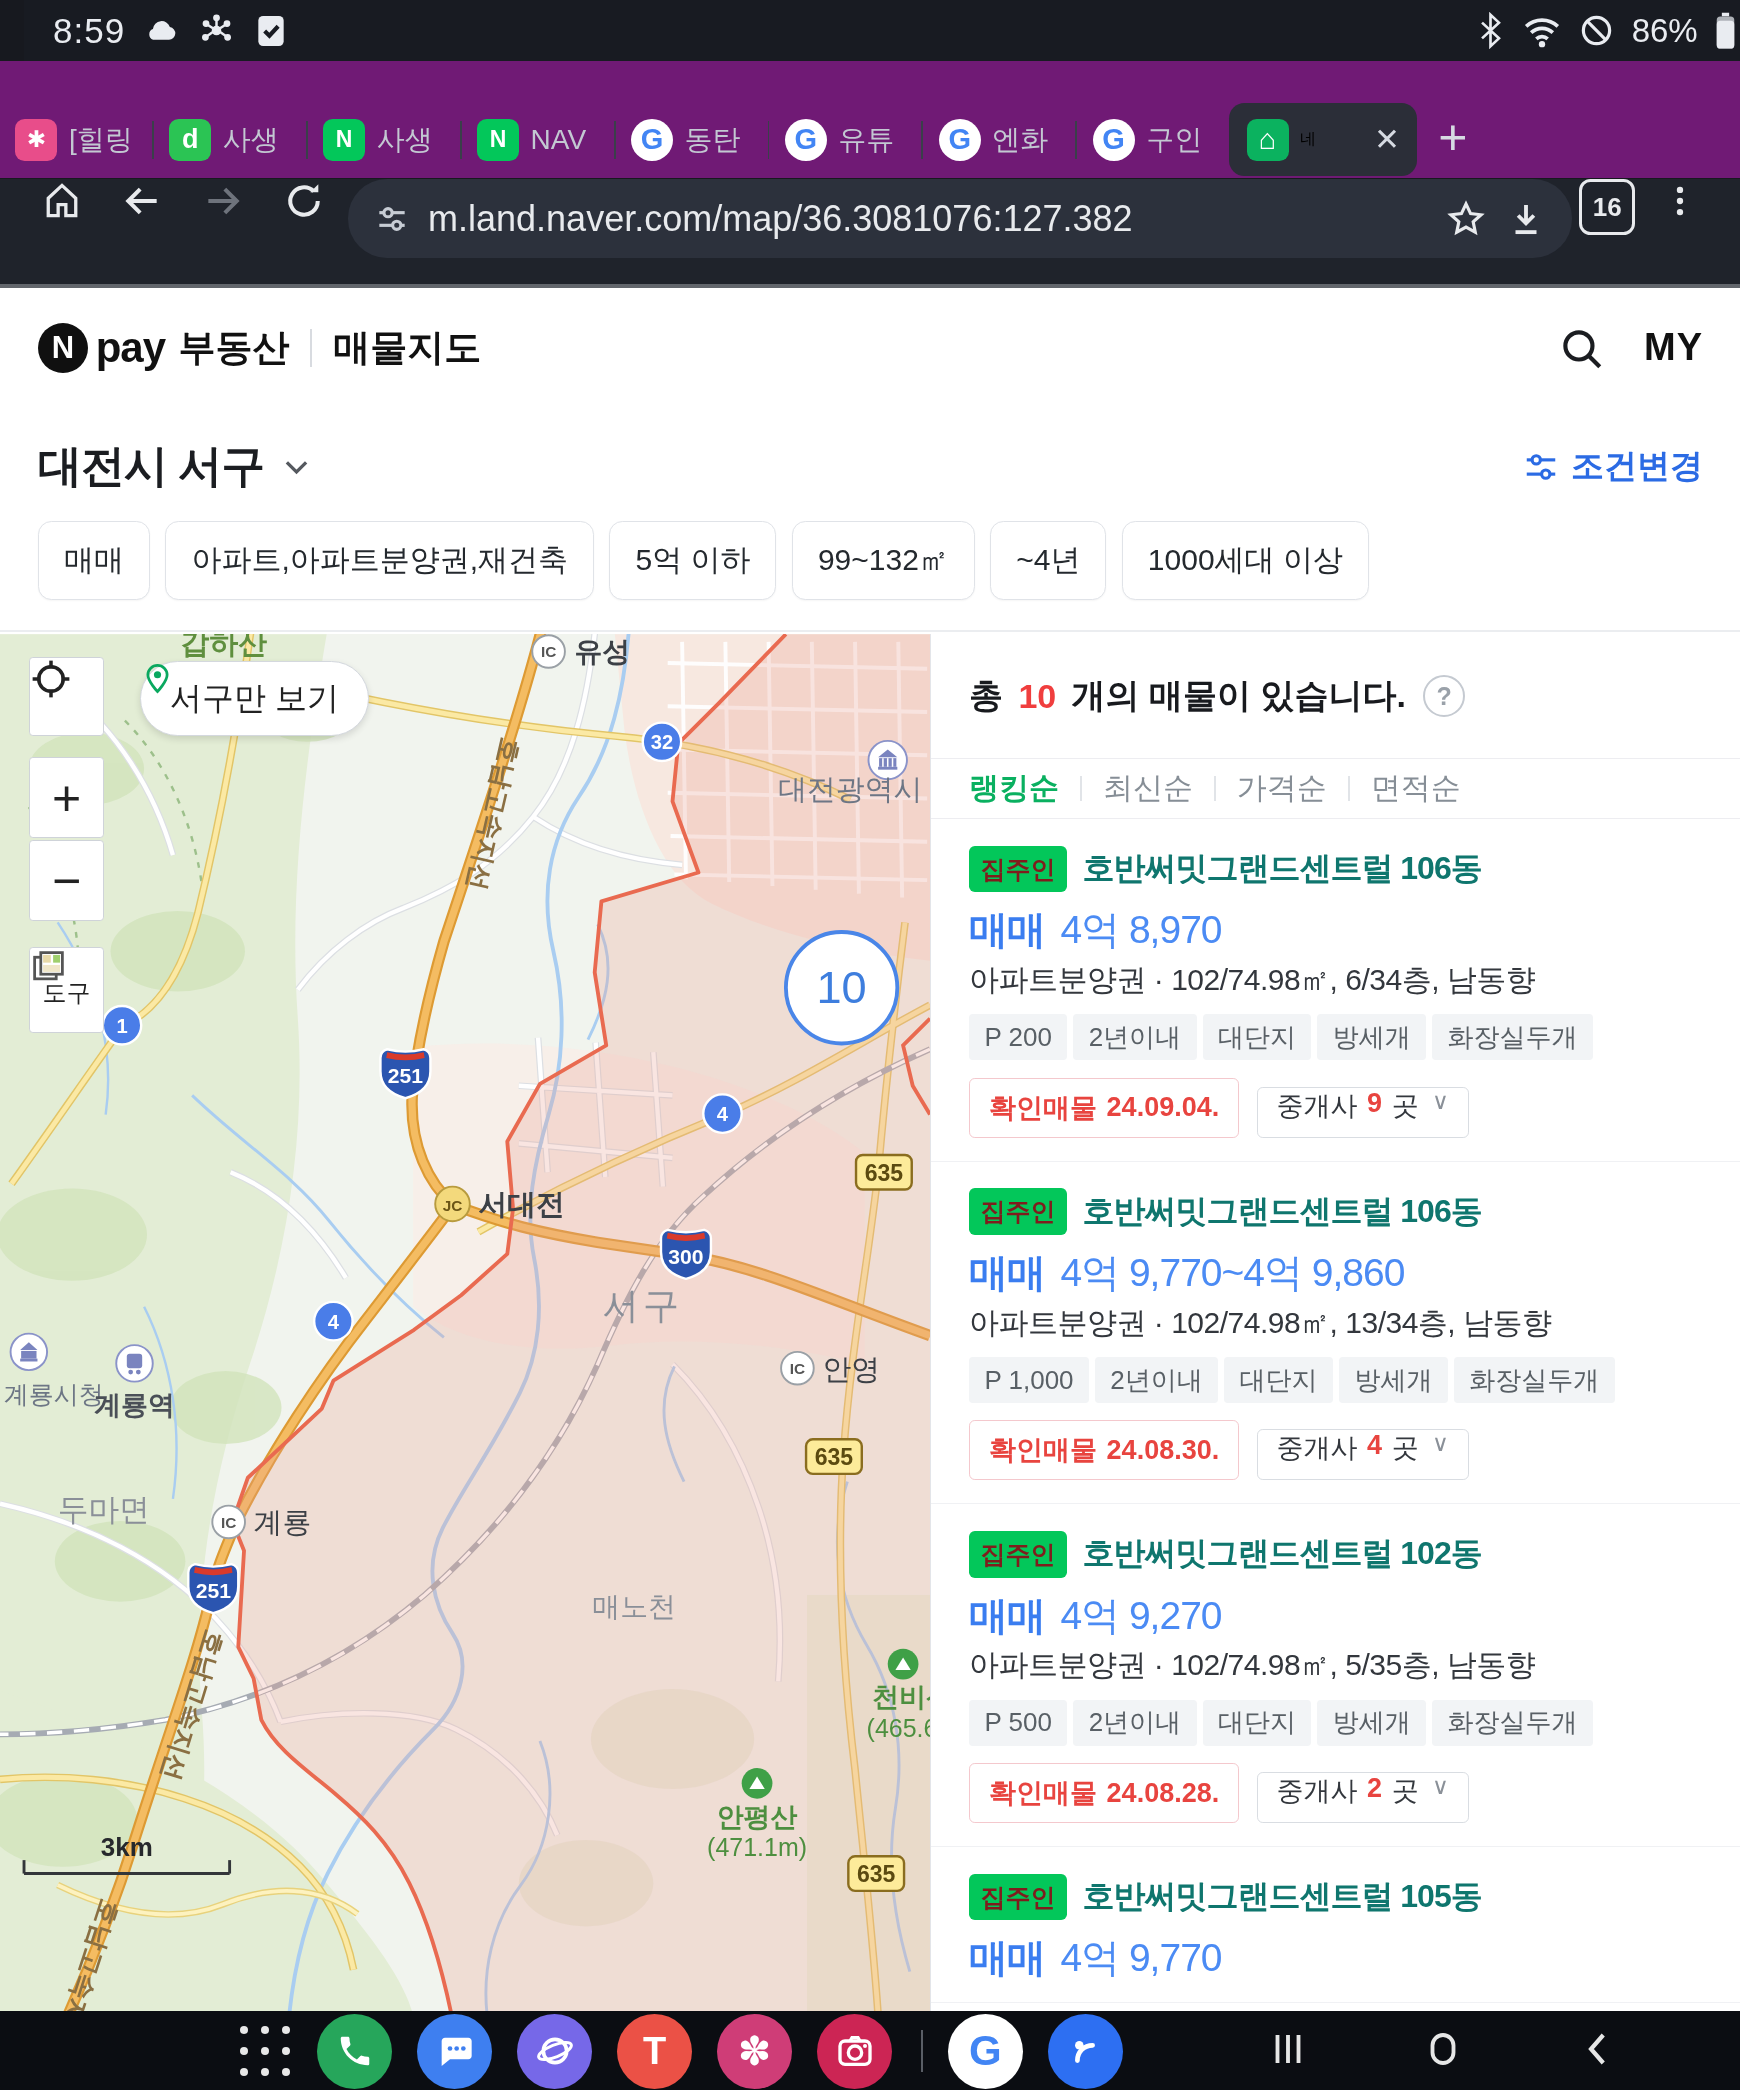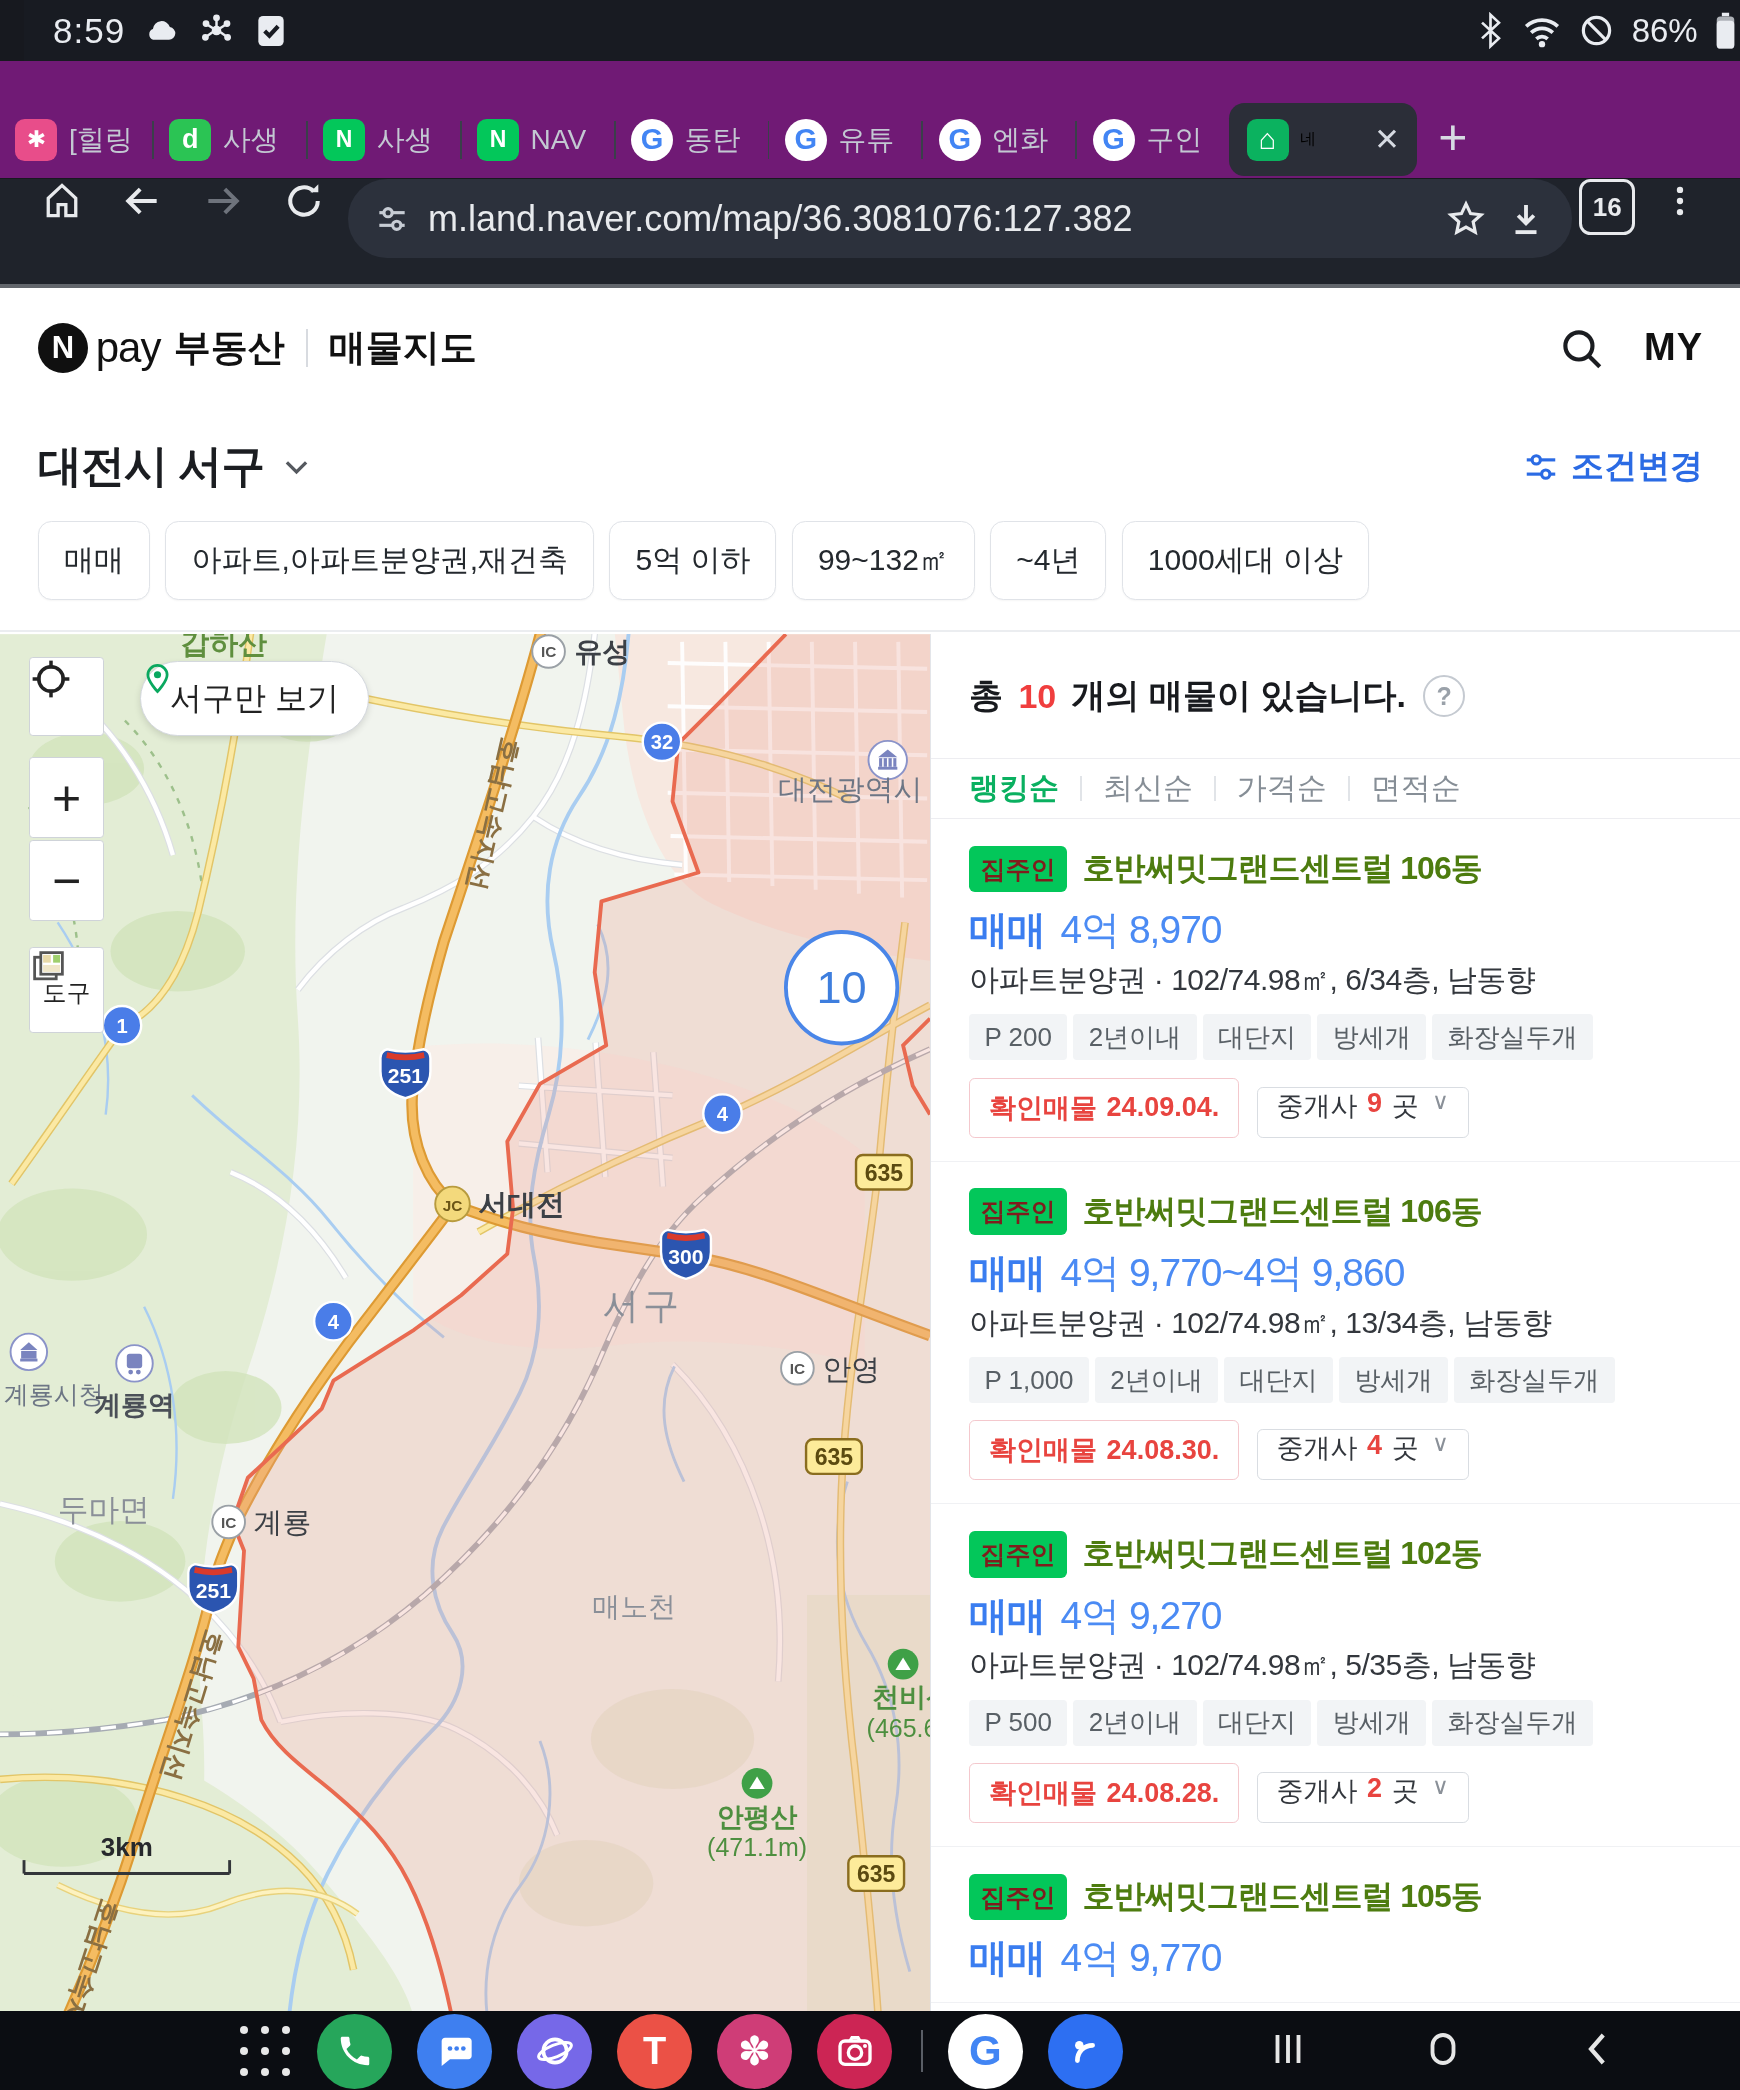--- a/index.html
+++ b/index.html
@@ -40,21 +40,21 @@
   .tb-ic{width:73px;display:flex;justify-content:center;flex:0 0 auto;}
   .urlpill{flex:1;height:79px;background:#2c313c;border-radius:39px;display:flex;align-items:center;
     gap:17.3px;padding:0 25px;box-sizing:border-box;min-width:0;}
   .url{color:#e8eaed;font-size:36px;white-space:nowrap;overflow:hidden;flex:1;min-width:0;}
   .tabcount{width:50px;height:50px;border:3.4px solid #e8eaed;border-radius:11.5px;color:#e8eaed;
     font-size:26px;font-weight:bold;display:flex;align-items:center;justify-content:center;flex:0 0 auto;}
   
   .page{position:absolute;left:0;top:284px;width:1741px;height:1726px;background:#fff;border-top:4.8px solid #62666c;box-sizing:border-box;}
   .hdr{position:absolute;left:0;top:7.7px;width:1741px;height:104px;display:flex;align-items:center;padding:0 38px;box-sizing:border-box;color:#111;}
   .ncirc{width:50px;height:50px;border-radius:50%;background:#101010;color:#fff;display:flex;align-items:center;justify-content:center;font-weight:bold;font-size:31px;}
-  .brand-pay{font-size:42px;font-weight:normal;margin-left:7.7px;letter-spacing:-1px;}
+  .brand-pay{font-size:42px;font-weight:bold;margin-left:7.7px;letter-spacing:-1px;}
   .brand-svc{font-size:37px;font-weight:bold;margin-left:13.4px;}
   .hdr-sep{width:1.9px;height:38px;background:#d8dbe0;margin:0 21px;}
   .hdr-title{font-size:37px;font-weight:bold;}
   .hdr-right{margin-left:auto;display:flex;align-items:center;gap:38px;}
   .my{font-size:38px;font-weight:bold;letter-spacing:1px;}
   .regionrow{position:absolute;left:0;top:138px;width:1741px;height:81px;display:flex;align-items:center;padding:0 38px;box-sizing:border-box;}
   .region{font-size:44px;font-weight:bold;color:#1b1d21;letter-spacing:-1px;display:flex;align-items:center;gap:15.4px;}
   .cond{margin-left:auto;display:flex;align-items:center;gap:11.5px;color:#2b6be4;font-size:33px;font-weight:bold;}
   .chiprow{position:absolute;left:0;top:232px;width:1741px;height:81px;display:flex;align-items:center;gap:15.4px;padding:0 38px;box-sizing:border-box;}
   .chip{height:77px;border:1.9px solid #e0e3e8;border-radius:13.4px;background:#fff;display:flex;align-items:center;
@@ -78,21 +78,21 @@
   .p-head .t{font-size:34px;font-weight:bold;color:#181a1e;}
   .p-head .cnt{color:#f03e3e;margin:0 7.7px;}
   .qmark{width:38px;height:38px;border:2.4px solid #c5cad1;border-radius:50%;color:#9aa1a9;font-size:25px;display:flex;
     align-items:center;justify-content:center;margin-left:9.6px;font-weight:bold;}
   .sortrow{height:60px;display:flex;align-items:center;gap:21px;padding:0 38px;border-bottom:1.9px solid #ededf1;box-sizing:border-box;font-size:30px;color:#868e96;}
   .sort-active{color:#0ab060;font-weight:bold;}
   .sortsep{width:1.9px;height:25px;background:#e1e4e8;}
   .card{padding:29px 38px 23px 38px;border-bottom:1.9px solid #f0f1f4;}
   .c-titlerow{display:flex;align-items:center;gap:15.4px;height:42px;}
   .ownerbadge{background:#03c75a;color:#7f1d1d;font-size:25px;font-weight:bold;border-radius:5.8px;padding:6.7px 11.5px;}
-  .c-title{font-size:32px;font-weight:bold;color:#4d7c0f;letter-spacing:-1px;}
+  .c-title{font-size:32px;font-weight:bold;color:#0f766e;letter-spacing:-1px;}
   .c-pricerow{display:flex;align-items:baseline;gap:15.4px;height:48px;margin-top:13.4px;}
   .tradetype{color:#3a7df0;font-size:39px;font-weight:bold;letter-spacing:-1px;}
   .price{color:#4b8bf4;font-size:39px;letter-spacing:-1px;}
   .c-spec{margin-top:9.6px;font-size:30px;color:#33373d;height:38px;line-height:38px;letter-spacing:-0.5px;}
   .c-tags{display:flex;gap:6px;margin-top:15.4px;height:46px;}
   .tag{background:#f2f4f6;color:#596066;font-size:26px;border-radius:3.8px;display:flex;align-items:center;padding:0 15.4px;white-space:nowrap;}
   .c-foot{display:flex;gap:17.3px;margin-top:17.3px;height:60px;}
   .confirmbox{border:1.9px solid #f4c8cd;border-radius:5.8px;display:flex;align-items:center;gap:9.6px;padding:0 19px;
     color:#e8443f;font-size:27px;font-weight:bold;}
   .agentbox{border:1.9px solid #d9dde2;border-radius:5.8px;display:flex;gap:9.6px;padding:0 19px;

